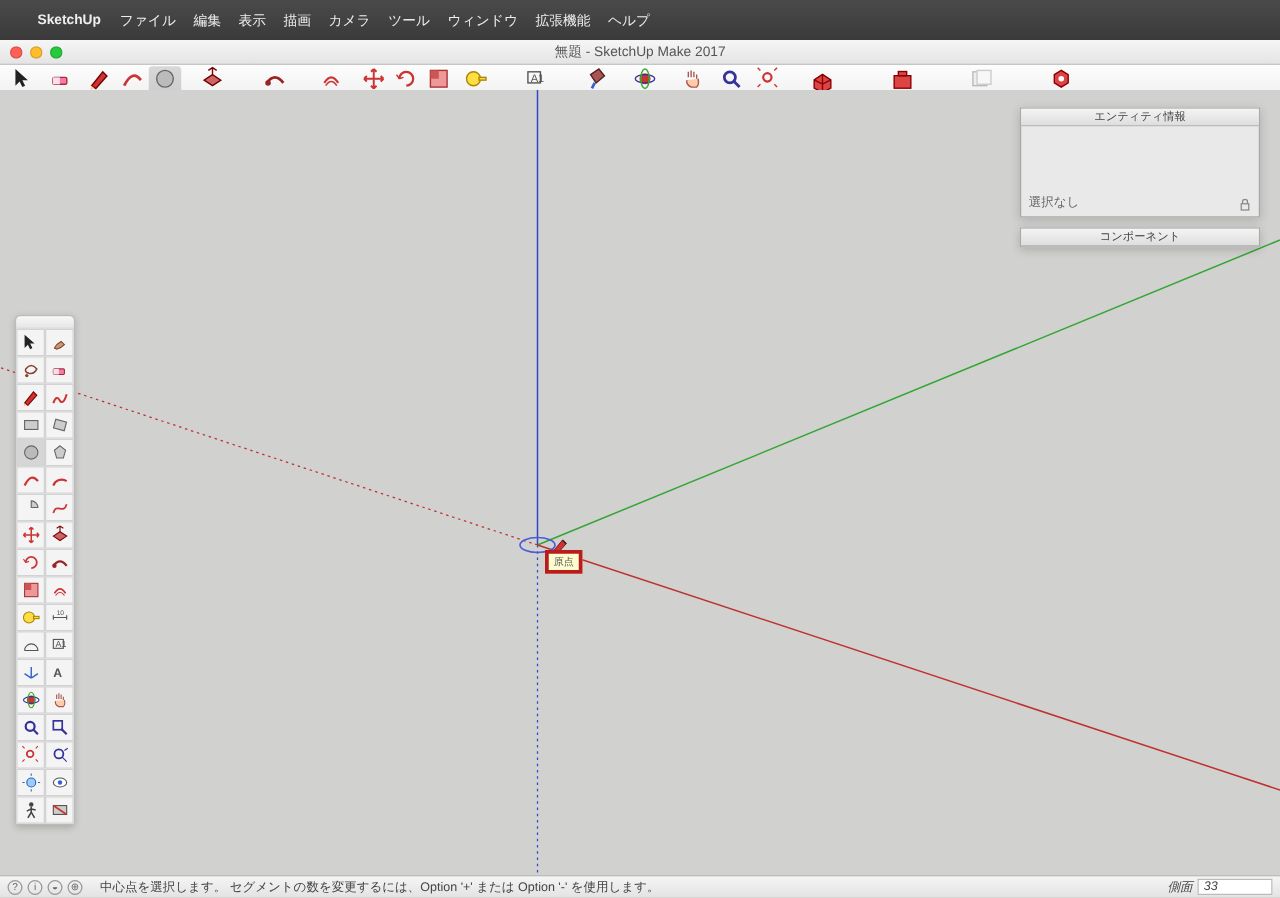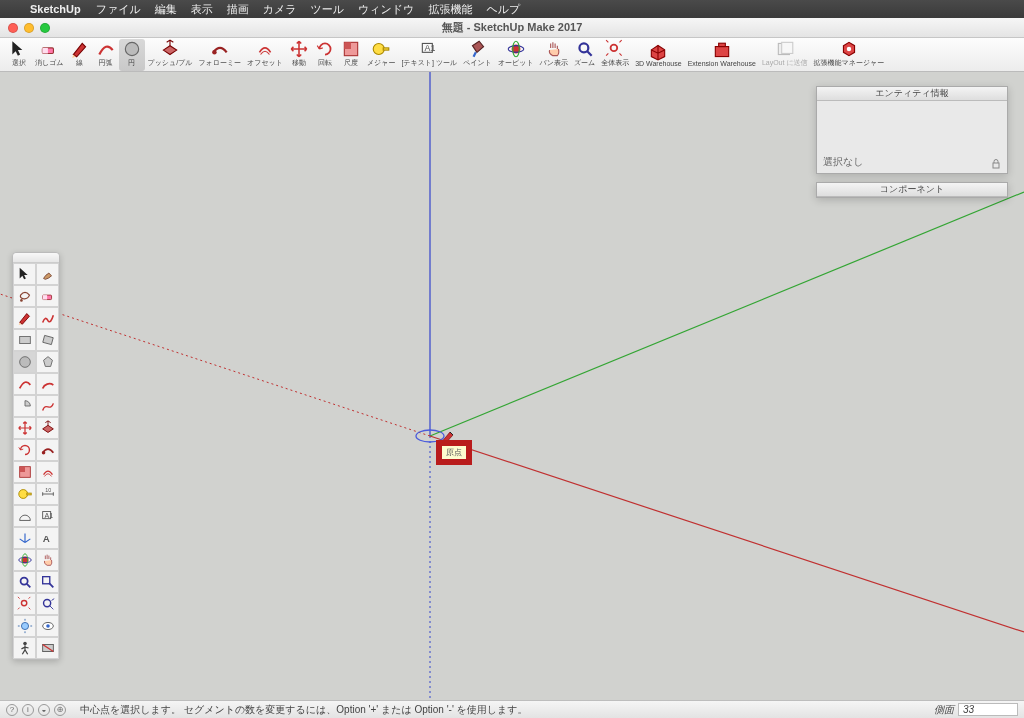--- a/index.html
+++ b/index.html
@@ -1,29 +1,29 @@
 <!DOCTYPE html>
 <html><head>
 <meta charset="utf-8">
 <style>
 * { margin: 0; padding: 0; box-sizing: border-box; font-family: "Hiragino Sans", "Helvetica Neue", Arial, sans-serif; }
 body { width: 1024px; height: 718px; background: #d1d2cf; overflow: hidden; position: relative; }
 
 
-.menubar { height: 18px; background: linear-gradient(#4a4a4a,#3a3a3a); color: #eee; display: flex; align-items: center; font-size: 11px; padding-left: 8px; text-align: center; }
+.menubar { height: 32px; background: linear-gradient(#4a4a4a,#3a3a3a); color: #eee; display: flex; align-items: center; font-size: 11px; padding-left: 8px; text-align: center; }
 .menubar .apple { width: 14px; text-align: center; }
 .menubar .app-name { font-weight: bold; margin: 0 8px; }
 .menubar .menu-item { margin: 0 7px; cursor: default; }
 
 
 .winrow { height: 20px; background: linear-gradient(#f6f6f6,#e4e4e4); border-bottom: 1px solid #c6c6c6; display: flex; align-items: center; position: relative; }
 .traffic { display: flex; gap: 6px; margin-left: 8px; }
 .dot { width: 10px; height: 10px; border-radius: 50%; border: 0.5px solid rgba(0,0,0,0.15); }
 .dot.red { background: #ff5f56; } .dot.yellow { background: #ffbd2e; } .dot.green { background: #27c93f; }
-.win-title { position: absolute; left: 50%; transform: translateX(-50%); font-size: 11px; color: #555; font-weight: 700; }
+.win-title { position: absolute; left: 50%; transform: translateX(-50%); font-size: 11px; color: #555; font-weight: 400; }
 
 
 .htoolbar { height: 34px; background: linear-gradient(#fdfdfd,#ececec); border-bottom: 1px solid #bbb; display: flex; align-items: center; padding: 0 6px; gap: 0; }
 .hbtn { display: flex; flex-direction: column; align-items: center; justify-content: center; height: 32px; padding: 0 3px; cursor: default; position: relative; }
 .hbtn .icon { width: 20px; height: 16px; display: flex; align-items: center; justify-content: center; }
 .hbtn .lbl { font-size: 7px; color: #444; margin-top: 1px; white-space: nowrap; }
 .hbtn.active { background: linear-gradient(#d8d8d8,#c8c8c8); border-radius: 3px; }
 .hbtn.disabled .lbl { color: #aaa; }
 
 
@@ -48,21 +48,21 @@
 
 
 .status { position: absolute; left: 0; right: 0; bottom: 0; height: 18px; background: linear-gradient(#f5f5f5,#e3e3e3); border-top: 1px solid #bdbdbd; display: flex; align-items: center; font-size: 10px; color: #444; padding: 0 6px; }
 .status .left { display: flex; align-items: center; gap: 4px; }
 .status .hint { margin-left: 10px; }
 .status .right { margin-left: auto; display: flex; align-items: center; gap: 4px; font-style: italic; }
 .status .field { width: 60px; height: 13px; background: #fff; border: 1px solid #bbb; padding: 0 4px; font-size: 10px; line-height: 12px; }
 .sicon { width: 12px; height: 12px; border: 1px solid #999; border-radius: 50%; display: flex; align-items: center; justify-content: center; font-size: 8px; color: #666; }
 
 
-.origin-tip { position: absolute; left: 436px; top: 440px; background: #fdfccf; border: 6px solid #b91c1c; font-size: 8px; padding: 1px 4px; color: #555; }
+.origin-tip { position: absolute; left: 436px; top: 440px; background: #fdfccf; border: 3px solid #b91c1c; font-size: 8px; padding: 1px 4px; color: #555; }
 .cursor-pencil { position: absolute; left: 438px; top: 428px; }
 </style>
 </head>
 <body>
 
 <div class="menubar">
   <span class="apple"></span>
   <span class="app-name">SketchUp</span>
   <span class="menu-item">ファイル</span>
   <span class="menu-item">編集</span>

